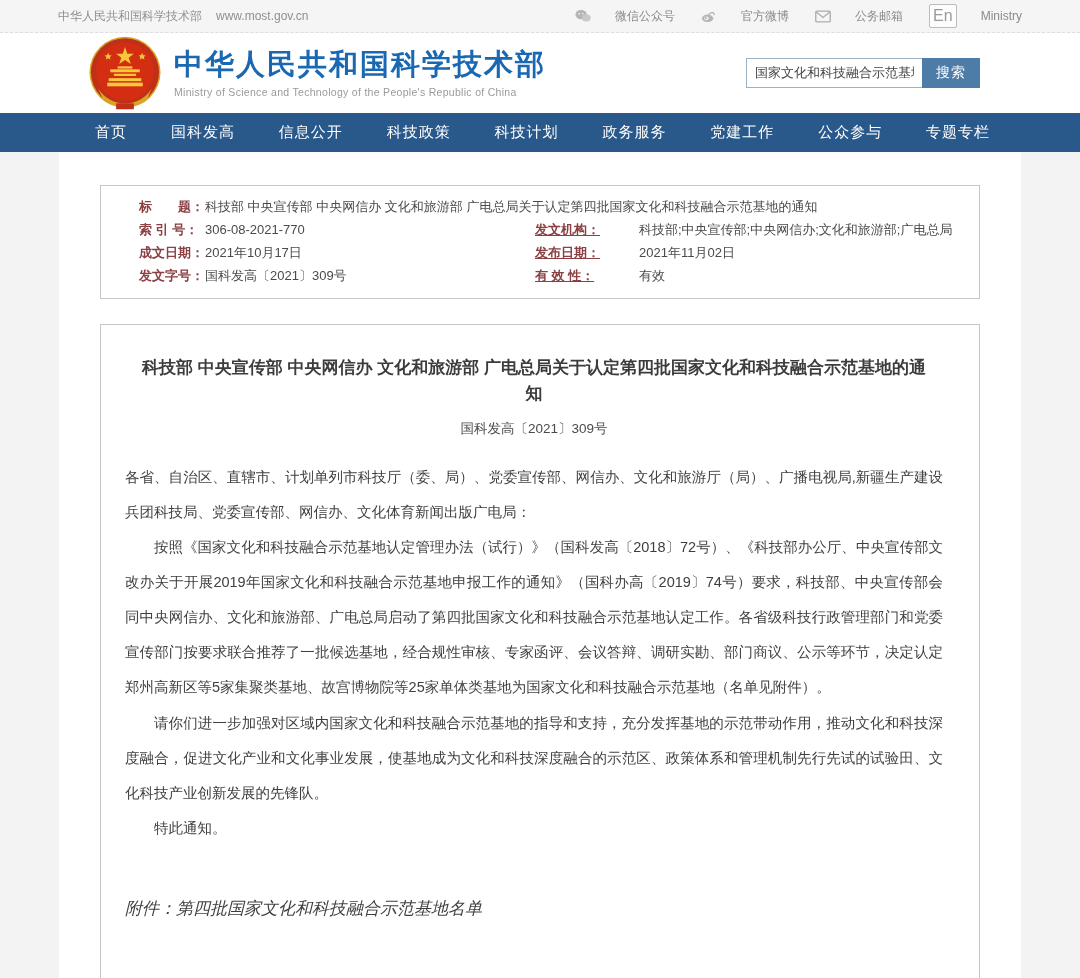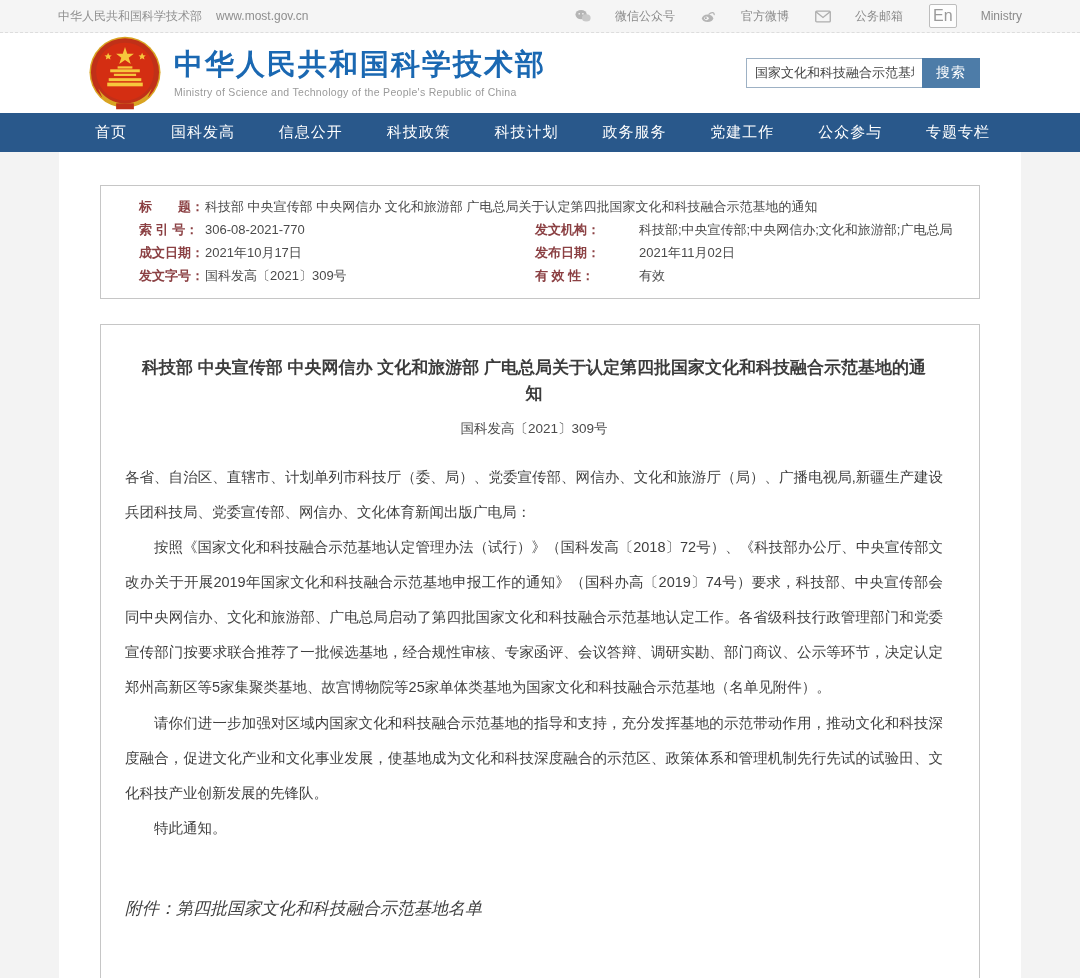--- a/index.html
+++ b/index.html
@@ -65,21 +65,21 @@
   
   .meta-card { padding: 9px 0 10px 0; }
   .meta-table { border-collapse: collapse; width: 100%; font-size: 13px; }
   .meta-table td { padding: 3.5px 0; vertical-align: top; line-height: 1.25; }
   .meta-lbl {
     color: #8b4043; font-weight: bold; white-space: nowrap;
     padding-left: 38px !important; width: 104px;
   }
   .meta-val { color: #4a4a4a; }
   .meta-val-left { width: 330px; }
-  .meta-lbl-right { padding-left: 0 !important; width: 104px; }
+  .meta-lbl-right { padding-left: 0 !important; width: 104px; text-decoration: underline; }
   
   .doc-card { margin-top: 25px; min-height: 700px; padding: 30px 36px 40px 24px; }
   .doc-title {
     text-align: center; font-size: 17px; font-weight: bold; color: #3c3c3c;
     line-height: 1.5; padding: 0 16px;
   }
   .doc-number { text-align: center; font-size: 13.5px; color: #4a4a4a; margin-top: 14px; }
   .doc-body { margin-top: 22px; font-size: 14.5px; color: #3f3f3f; }
   .doc-body p { line-height: 2.42; text-align: justify; }
   .doc-body p.indent { text-indent: 2em; }

